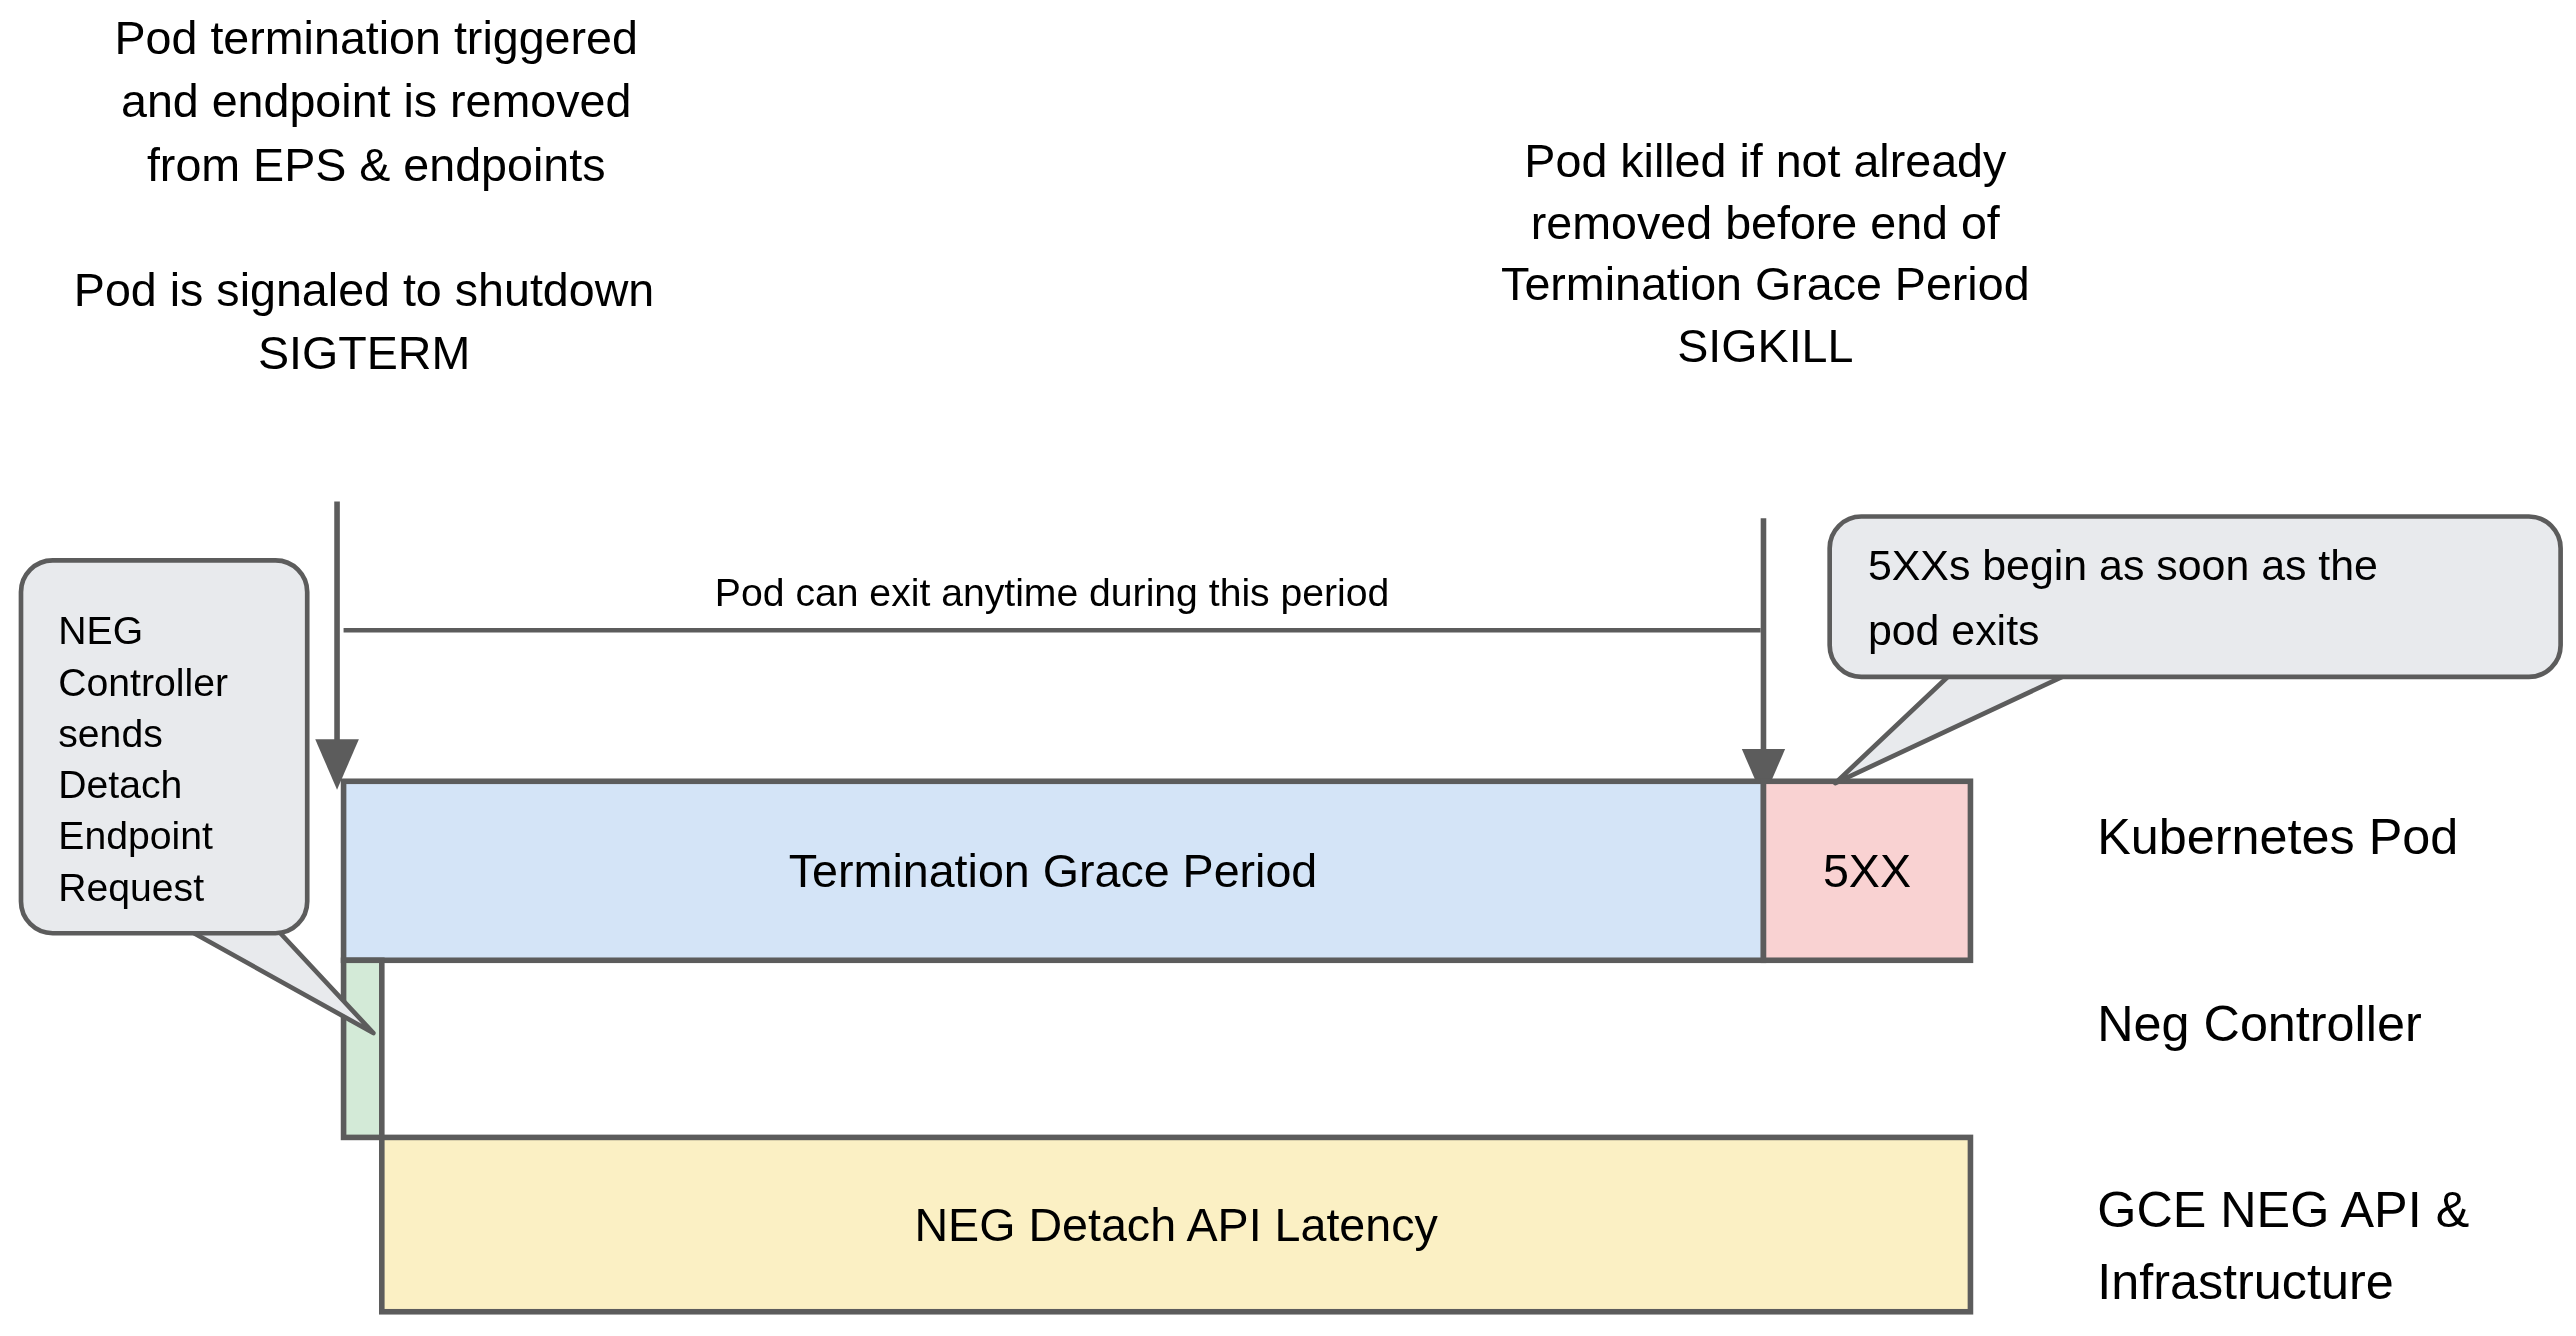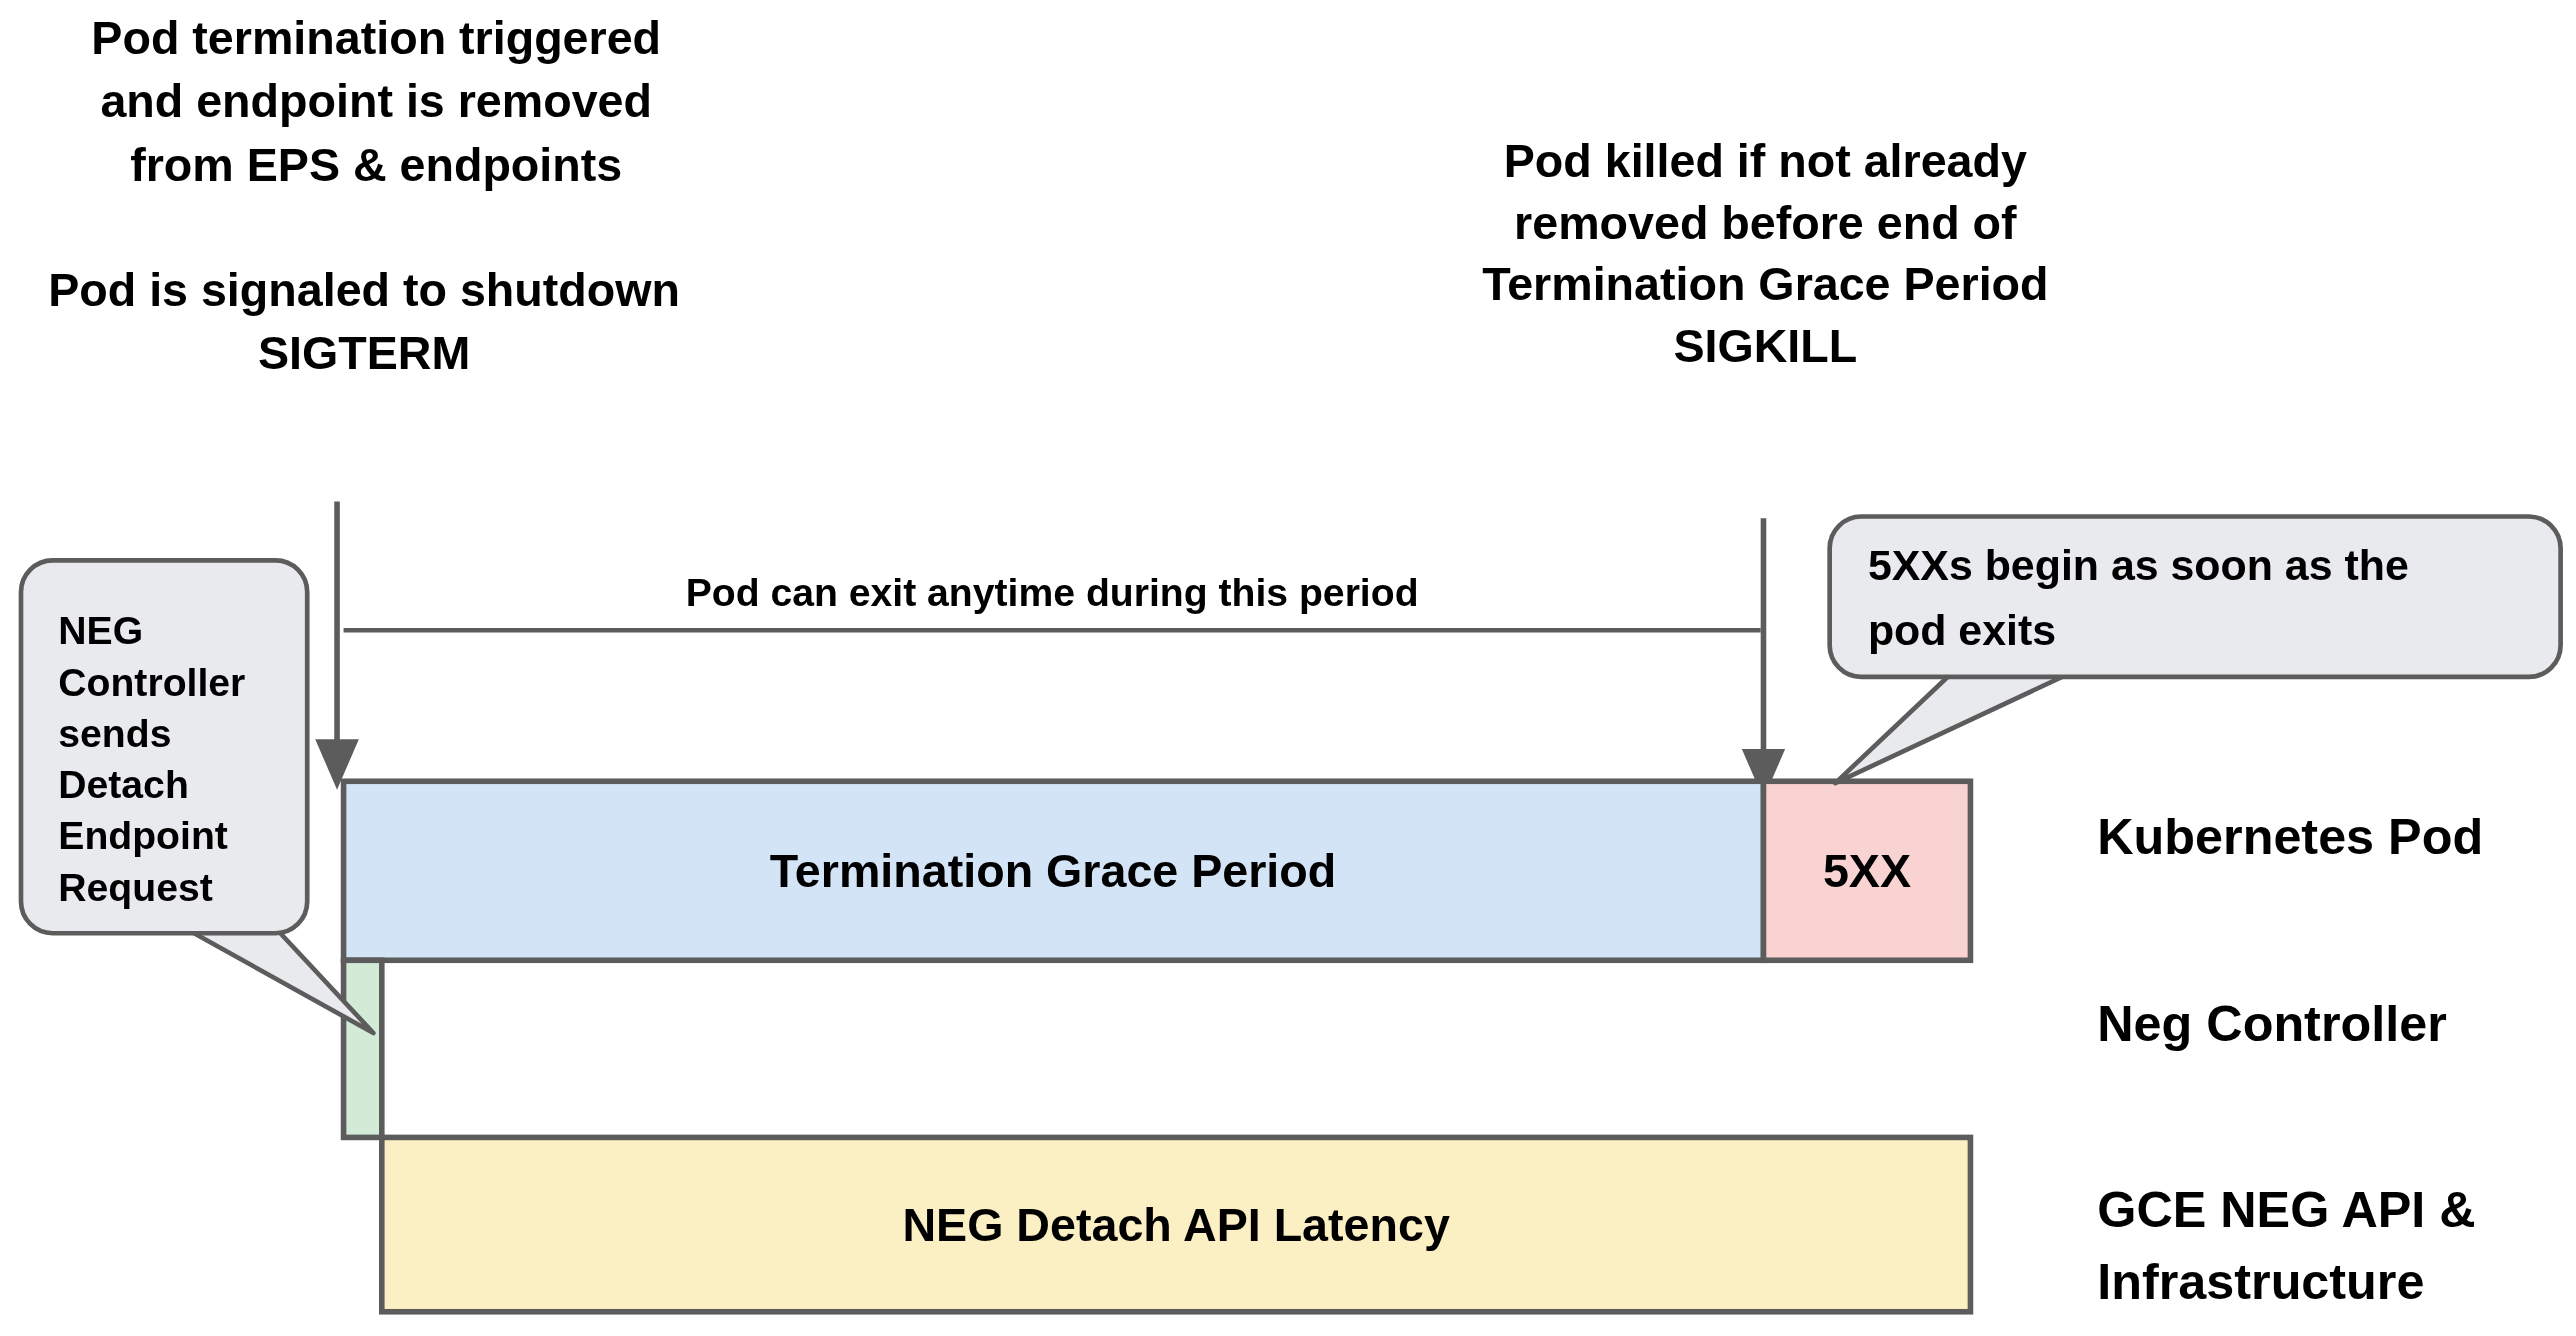--- a/index.html
+++ b/index.html
@@ -10,21 +10,20 @@
   body {
     width: 2576px;
     height: 1336px;
     font-family: "Liberation Sans", sans-serif;
     overflow: hidden;
   }
   #diagram-root {
     position: relative;
     width: 2576px;
     height: 1016px;
-    font-weight: bold;
   }
   svg.diagram {
     display: block;
     width: 2576px;
     height: 1336px;
   }
   text {
     font-family: "Liberation Sans", sans-serif;
     fill: #000000;
     white-space: pre;

